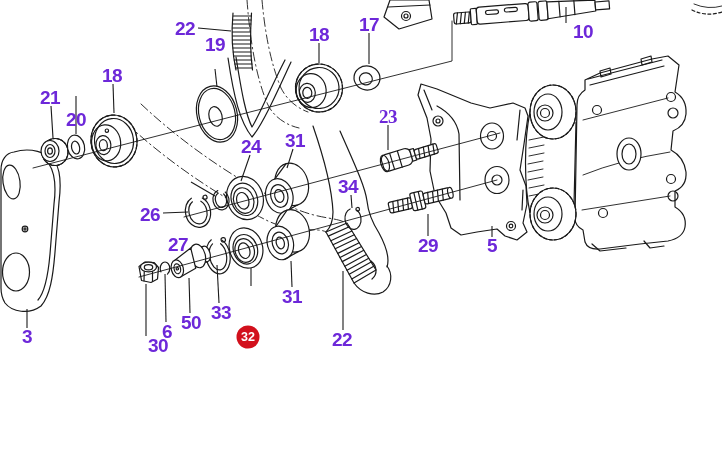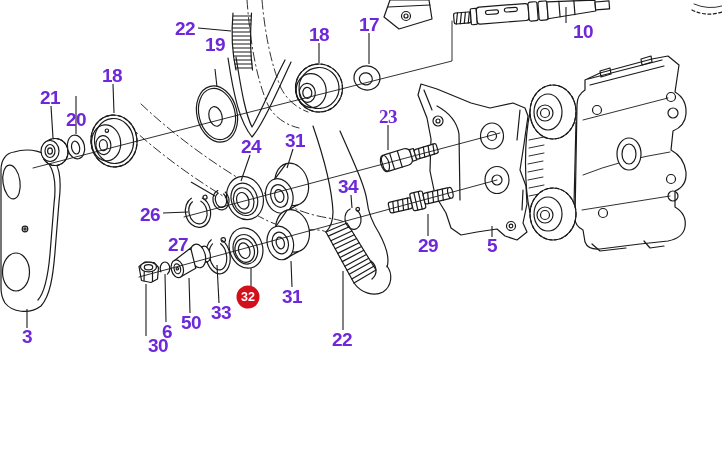--- a/index.html
+++ b/index.html
@@ -11,21 +11,21 @@
       stroke-linecap:round;stroke-linejoin:round;}
   .art .f{fill:#ffffff;}
   .art .thin{stroke-width:0.9;}
   .leaders line{stroke:var(--line,#1a1a1a);stroke-width:1.1;}
   .labels{position:absolute;left:0;top:0;width:722px;height:474px;}
   .part-label{position:absolute;transform:translate(-50%,-50%);
       font-weight:bold;font-size:19px;color:#6d28d9;letter-spacing:-0.5px;
       white-space:nowrap;line-height:1;}
   .part-label.hl{background:var(--hl,#d2101c);color:var(--hltext,#fff);
       width:23px;height:23px;border-radius:50%;font-size:12.5px;letter-spacing:0;
-      display:flex;align-items:center;justify-content:center;}
+      display:flex;align-items:center;justify-content:center;margin-top:40px;}
 </style>
 </head>
 <body>
 
 <div class="stage" style="--line: #1a1a1a; --hl: #d2101c; --hltext: #ffffff; background: rgb(255, 255, 255);">
 
   <svg class="art" width="722" height="474" viewBox="0 0 722 474">
 
     <g stroke-dasharray="9 3.5 1.5 3.5">
       <path class="thin" d="M 141 104 C 192 152 250 188 296 209 C 322 220 339 217 347 224"></path>

